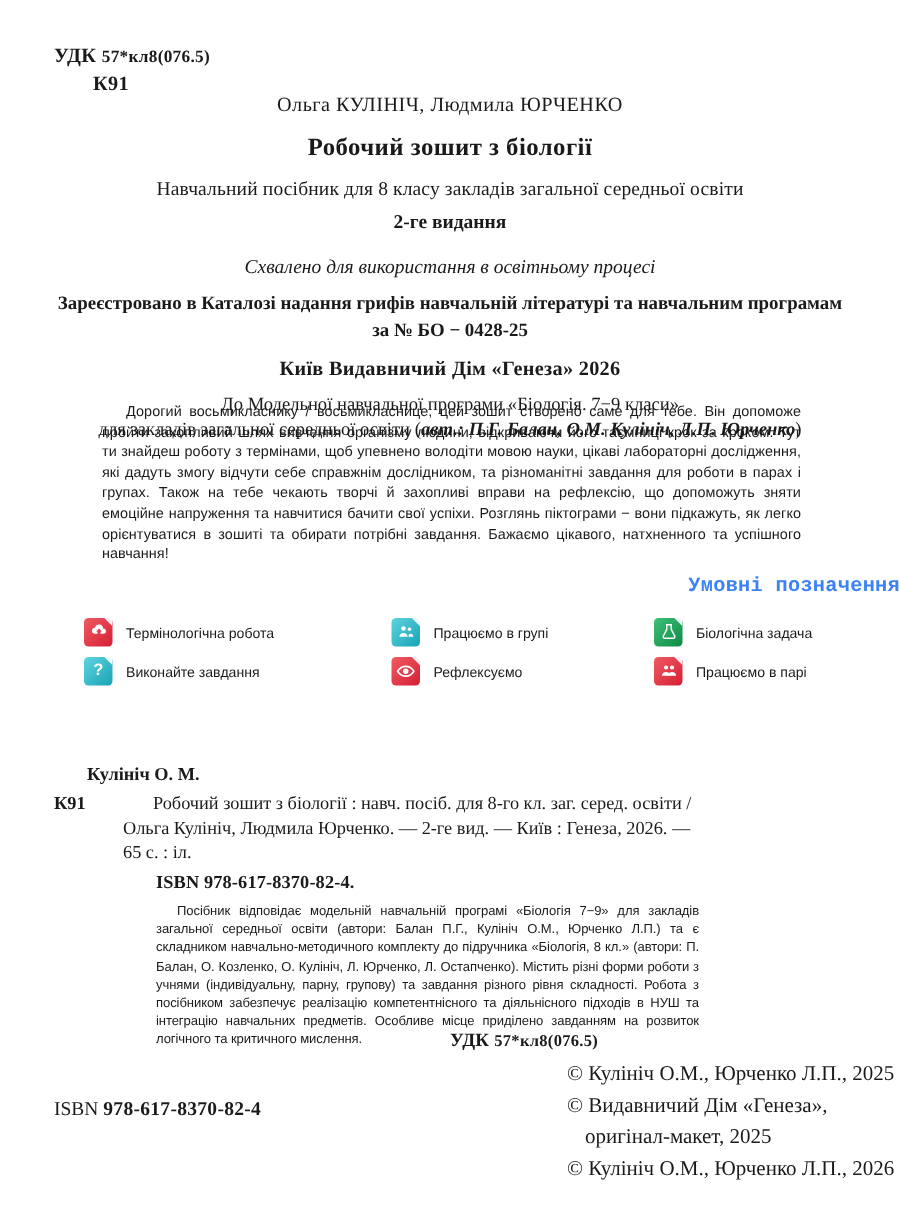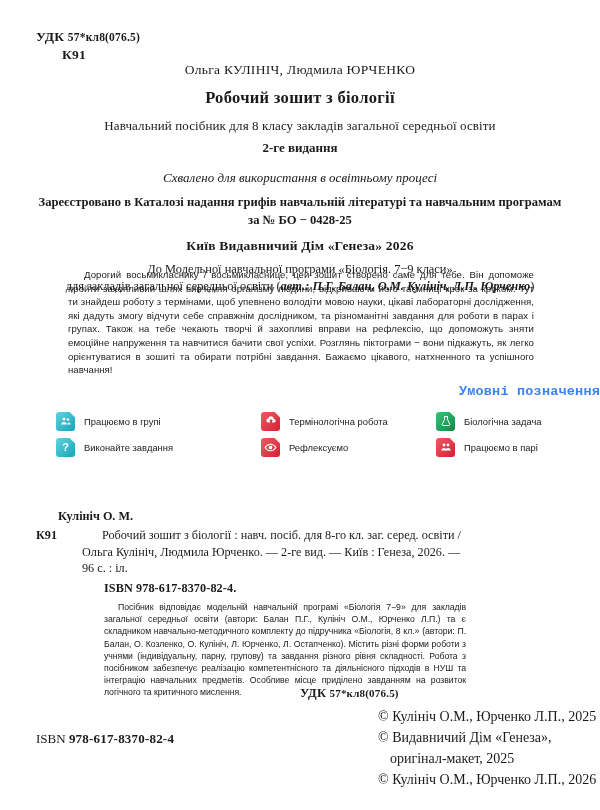--- a/index.html
+++ b/index.html
@@ -276,43 +276,43 @@
 
   <div class="intro">
     <p>Дорогий восьмикласнику / восьмикласнице, цей зошит створено саме для тебе. Він допоможе пройти захопливий шлях вивчення організму людини, відкриваючи його таємниці крок за кроком. Тут ти знайдеш роботу з термінами, щоб упевнено володіти мовою науки, цікаві лабораторні дослідження, які дадуть змогу відчути себе справжнім дослідником, та різноманітні завдання для роботи в парах і групах. Також на тебе чекають творчі й захопливі вправи на рефлексію, що допоможуть зняти емоційне напруження та навчитися бачити свої успіхи. Розглянь піктограми − вони підкажуть, як легко орієнтуватися в зошиті та обирати потрібні завдання. Бажаємо цікавого, натхненного та успішного навчання!</p>
   </div>
 
   <div class="legend-title">Умовні позначення</div>
 
   <div class="legend">
 
     <div class="legend-item">
+      <span class="ic" style="background:linear-gradient(135deg,#ef5b63,#d61f34)">
+        <span class="ic-glyph">
+          <svg width="12" height="12" viewBox="0 0 24 24" fill="#fff">
+              <path d="M6 15a4 4 0 0 1 .6-7.95A5.5 5.5 0 0 1 17.5 8 3.5 3.5 0 0 1 18 15h-4v-3h2l-4-4-4 4h2v3H6z"></path>
+            </svg>
+        </span>
+      </span>
+      <span class="legend-label">Термінологічна робота</span>
+    </div>
+    <div class="legend-item">
       <span class="ic" style="background:linear-gradient(135deg,#5fd4de,#18a3b6)">
         <span class="ic-glyph">
           <svg width="12" height="12" viewBox="0 0 24 24" fill="#fff">
               <circle cx="8" cy="8" r="3"></circle>
               <circle cx="16" cy="9" r="2.4"></circle>
               <path d="M2.5 19c0-3 2.6-5 5.5-5s5.5 2 5.5 5z"></path>
               <path d="M14.5 19c0-2.3 1.2-4 3.2-4s3.3 1.7 3.3 4z"></path>
             </svg>
         </span>
       </span>
       <span class="legend-label">Працюємо в групі</span>
     </div>
     <div class="legend-item">
-      <span class="ic" style="background:linear-gradient(135deg,#ef5b63,#d61f34)">
-        <span class="ic-glyph">
-          <svg width="12" height="12" viewBox="0 0 24 24" fill="#fff">
-              <path d="M6 15a4 4 0 0 1 .6-7.95A5.5 5.5 0 0 1 17.5 8 3.5 3.5 0 0 1 18 15h-4v-3h2l-4-4-4 4h2v3H6z"></path>
-            </svg>
-        </span>
-      </span>
-      <span class="legend-label">Термінологічна робота</span>
-    </div>
-    <div class="legend-item">
       <span class="ic" style="background:linear-gradient(135deg,#3fc07a,#0f8a45)">
         <span class="ic-glyph">
           <svg width="12" height="12" viewBox="0 0 24 24" fill="none" stroke="#fff" stroke-width="2">
               <path d="M9 3v6L4.5 18a2 2 0 0 0 1.8 3h11.4a2 2 0 0 0 1.8-3L15 9V3"></path>
               <path d="M8 3h8"></path>
             </svg>
         </span>
       </span>
       <span class="legend-label">Біологічна задача</span>
     </div>
@@ -349,21 +349,21 @@
       <span class="legend-label">Працюємо в парі</span>
     </div>
     <div></div>
     <div></div>
   </div>
 
   <div class="biblio">
     <div class="biblio-author">Кулініч О. М.</div>
     <div class="biblio-body">
       <span class="biblio-index">К91</span>
-      <div class="biblio-desc">Робочий зошит з біології : навч. посіб. для 8-го кл. заг. серед. освіти / Ольга Кулініч, Людмила Юрченко. — 2-ге вид. — Київ : Генеза, 2026. — 96 с. : іл.</div>
+      <div class="biblio-desc">Робочий зошит з біології : навч. посіб. для 8-го кл. заг. серед. освіти / Ольга Кулініч, Людмила Юрченко. — 2-ге вид. — Київ : Генеза, 2026. — 65 с. : іл.</div>
       <div class="biblio-isbn">ISBN 978-617-8370-82-4.</div>
       <div class="annotation">Посібник відповідає модельній навчальній програмі «Біологія 7−9» для закладів загальної середньої освіти (автори: Балан П.Г., Кулініч О.М., Юрченко Л.П.) та є складником навчально-методичного комплекту до підручника «Біологія, 8 кл.» (автори: П. Балан, О. Козленко, О. Кулініч, Л. Юрченко, Л. Остапченко). Містить різні форми роботи з учнями (індивідуальну, парну, групову) та завдання різного рівня складності. Робота з посібником забезпечує реалізацію компетентнісного та діяльнісного підходів в НУШ та інтеграцію навчальних предметів. Особливе місце приділено завданням на розвиток логічного та критичного мислення.</div>
     </div>
   </div>
 
   <div class="udk-bottom">
     <span>УДК</span>
     <span class="udk-small">57*кл8(076.5)</span>
   </div>
 

